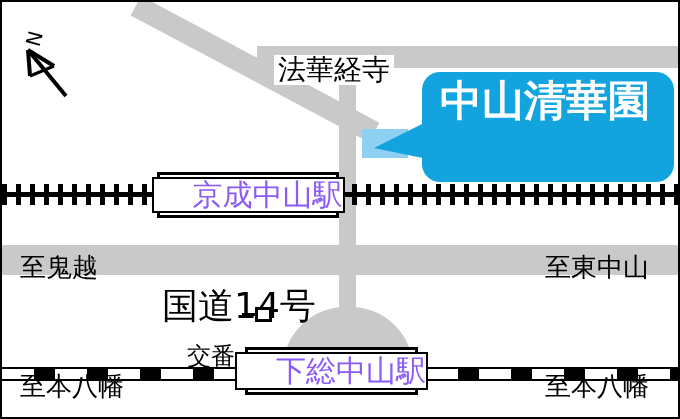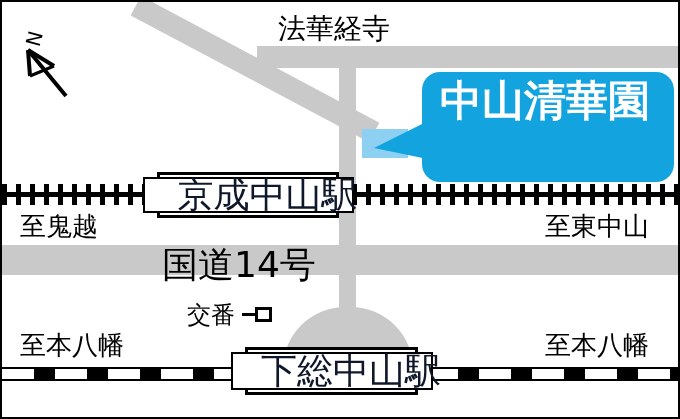--- a/index.html
+++ b/index.html
@@ -75,20 +75,21 @@
     );
   }
 
   
   .label {
     position: absolute;
     color: #000000;
     white-space: nowrap;
     line-height: 1;
     font-weight: 400;
+    margin-top: 41px;
   }
   .label-temple { font-size: 28px; }
   .label-route  { font-size: 36px; }
   .label-to     { font-size: 26px; }
   .label-koban  { font-size: 24px; }
   .label-kitaguchi { font-size: 26px; }
 
   .label-onwhite {
     background: #ffffff;
     padding: 1px 4px;
@@ -105,22 +106,22 @@
     justify-content: center;
   }
   .station-box-inner {
     border: 2px solid #000000;
     background: #ffffff;
     width: calc(100% - 8px);
     height: calc(100% - 8px);
     display: flex;
     align-items: center;
     justify-content: center;
-    font-size: 36px;
-    color: #0f172a;
+    font-size: 30px;
+    color: #8b5cf6;
     white-space: nowrap;
     line-height: 1;
     padding-left: 39px;
   }
 
   
   .koban-sym {
     position: absolute;
     display: flex;
     align-items: center;

